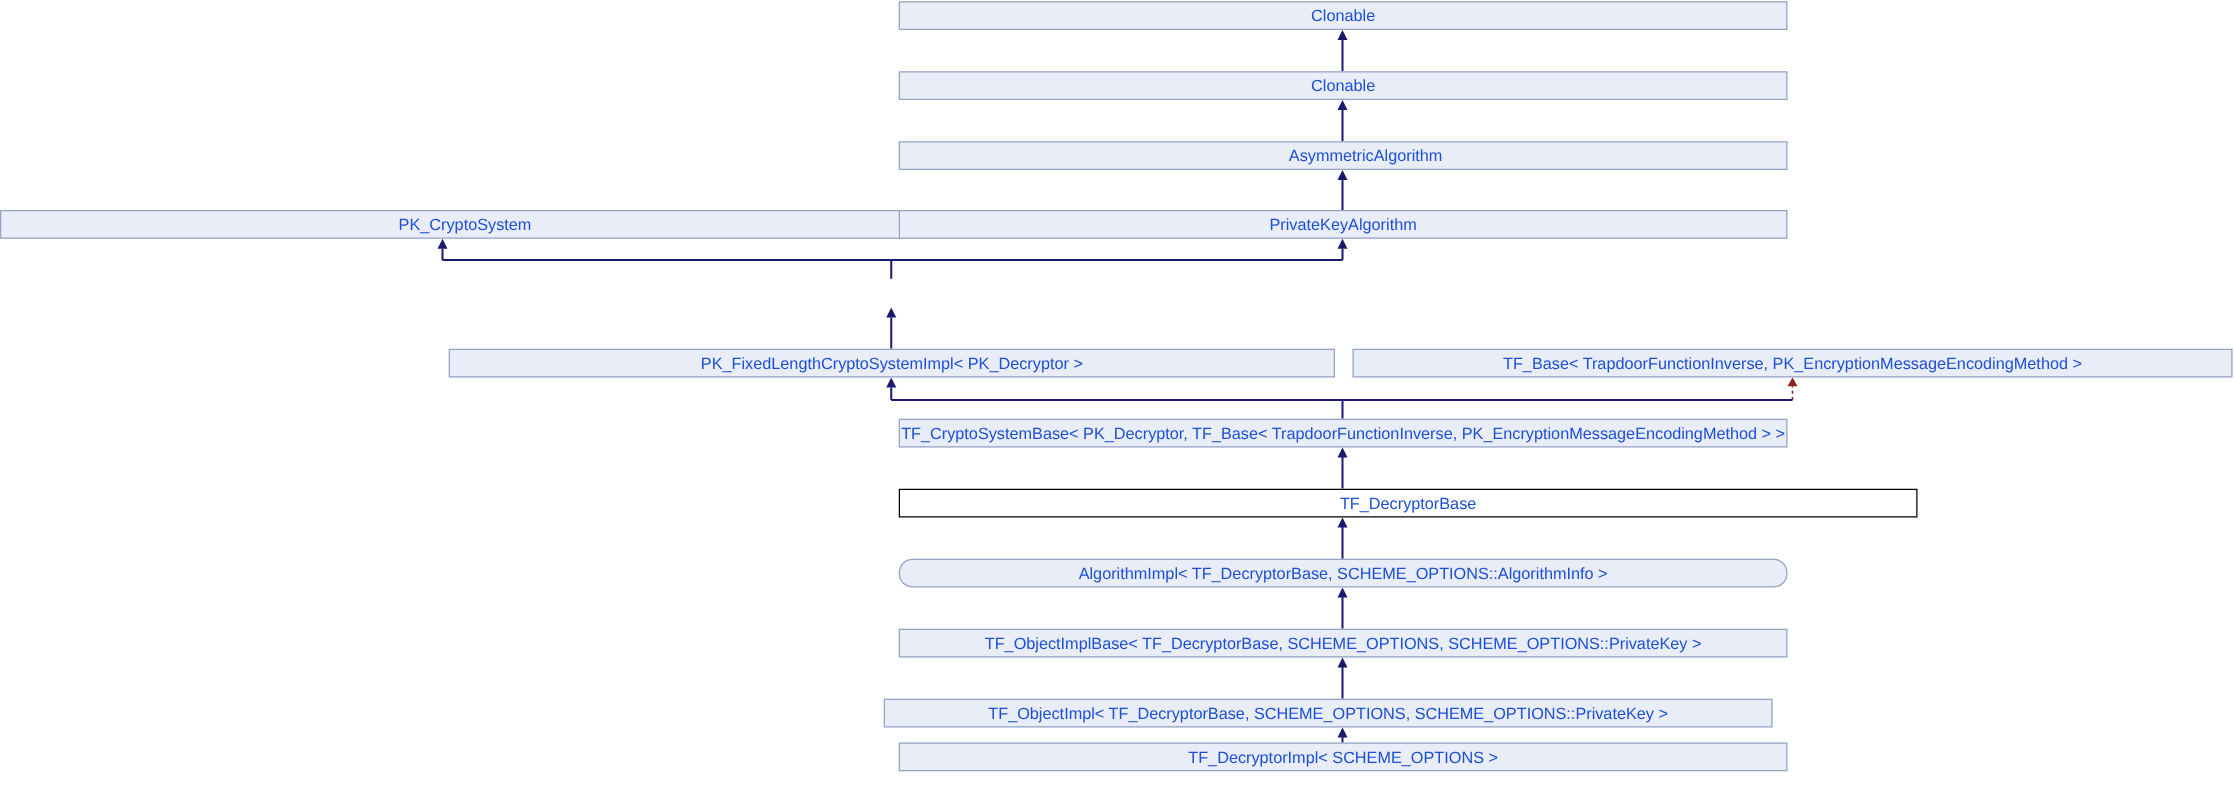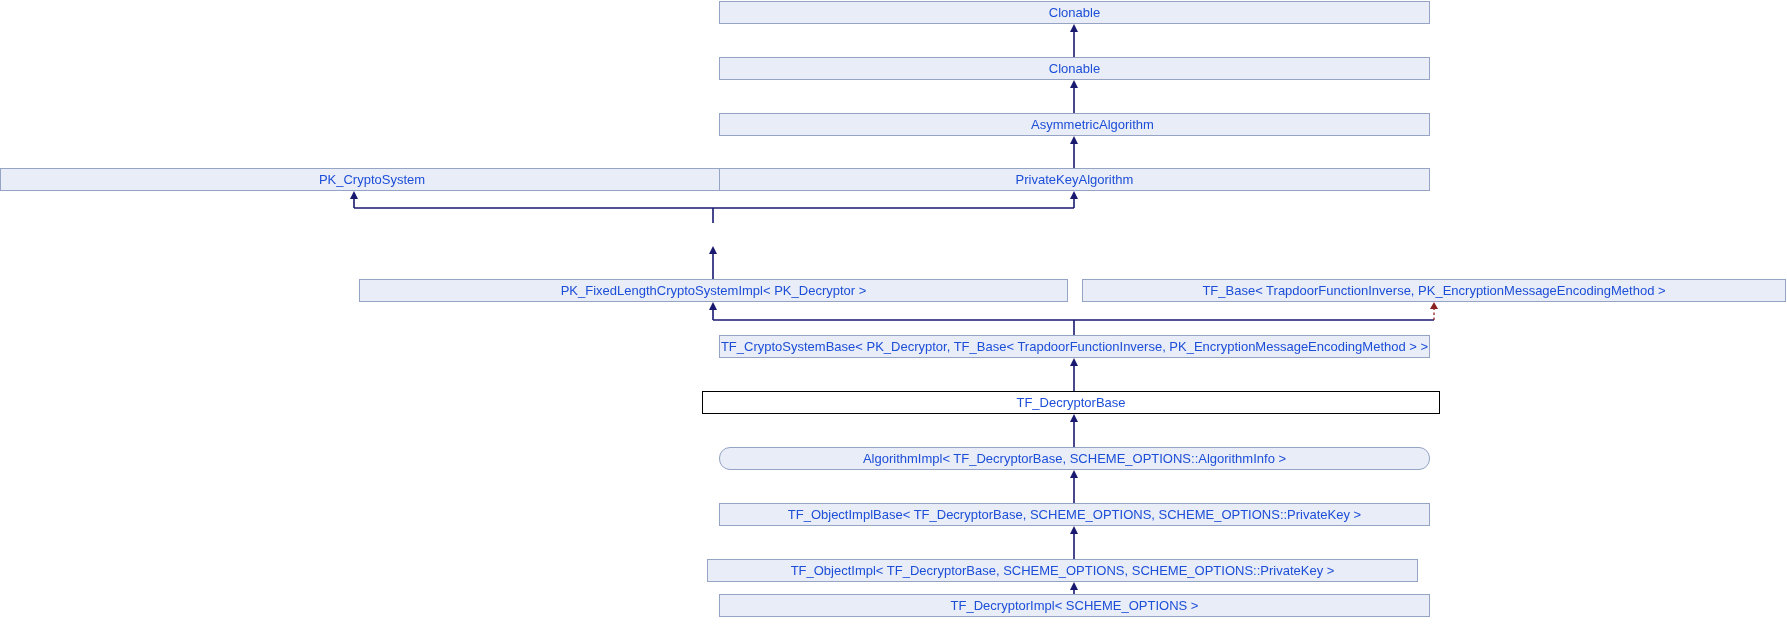--- a/index.html
+++ b/index.html
@@ -99,21 +99,21 @@
 
   <div class="node" style="left:719px;top:168px;width:711px;">PrivateKeyAlgorithm</div>
 
 
   <div class="node" style="left:359px;top:279px;width:709px;">PK_FixedLengthCryptoSystemImpl&lt; PK_Decryptor &gt;</div>
 
   <div class="node" style="left:1082px;top:279px;width:704px;">TF_Base&lt; TrapdoorFunctionInverse, PK_EncryptionMessageEncodingMethod &gt;</div>
 
   <div class="node" style="left:719px;top:335px;width:711px;">TF_CryptoSystemBase&lt; PK_Decryptor, TF_Base&lt; TrapdoorFunctionInverse, PK_EncryptionMessageEncodingMethod &gt; &gt;</div>
 
-  <div class="node current" style="left:702px;top:391px;width:738px;">TF_DecryptorBase</div>
+  <div class="node current" style="left:719px;top:391px;width:815px;">TF_DecryptorBase</div>
 
   <div class="node" style="left:719px;top:447px;width:711px;border-radius:11px;">AlgorithmImpl&lt; TF_DecryptorBase, SCHEME_OPTIONS::AlgorithmInfo &gt;</div>
 
   <div class="node" style="left:719px;top:503px;width:711px;">TF_ObjectImplBase&lt; TF_DecryptorBase, SCHEME_OPTIONS, SCHEME_OPTIONS::PrivateKey &gt;</div>
 
   <div class="node" style="left:707px;top:559px;width:711px;">TF_ObjectImpl&lt; TF_DecryptorBase, SCHEME_OPTIONS, SCHEME_OPTIONS::PrivateKey &gt;</div>
 
   <div class="node" style="left:719px;top:594px;width:711px;">TF_DecryptorImpl&lt; SCHEME_OPTIONS &gt;</div>
 
 </div>

